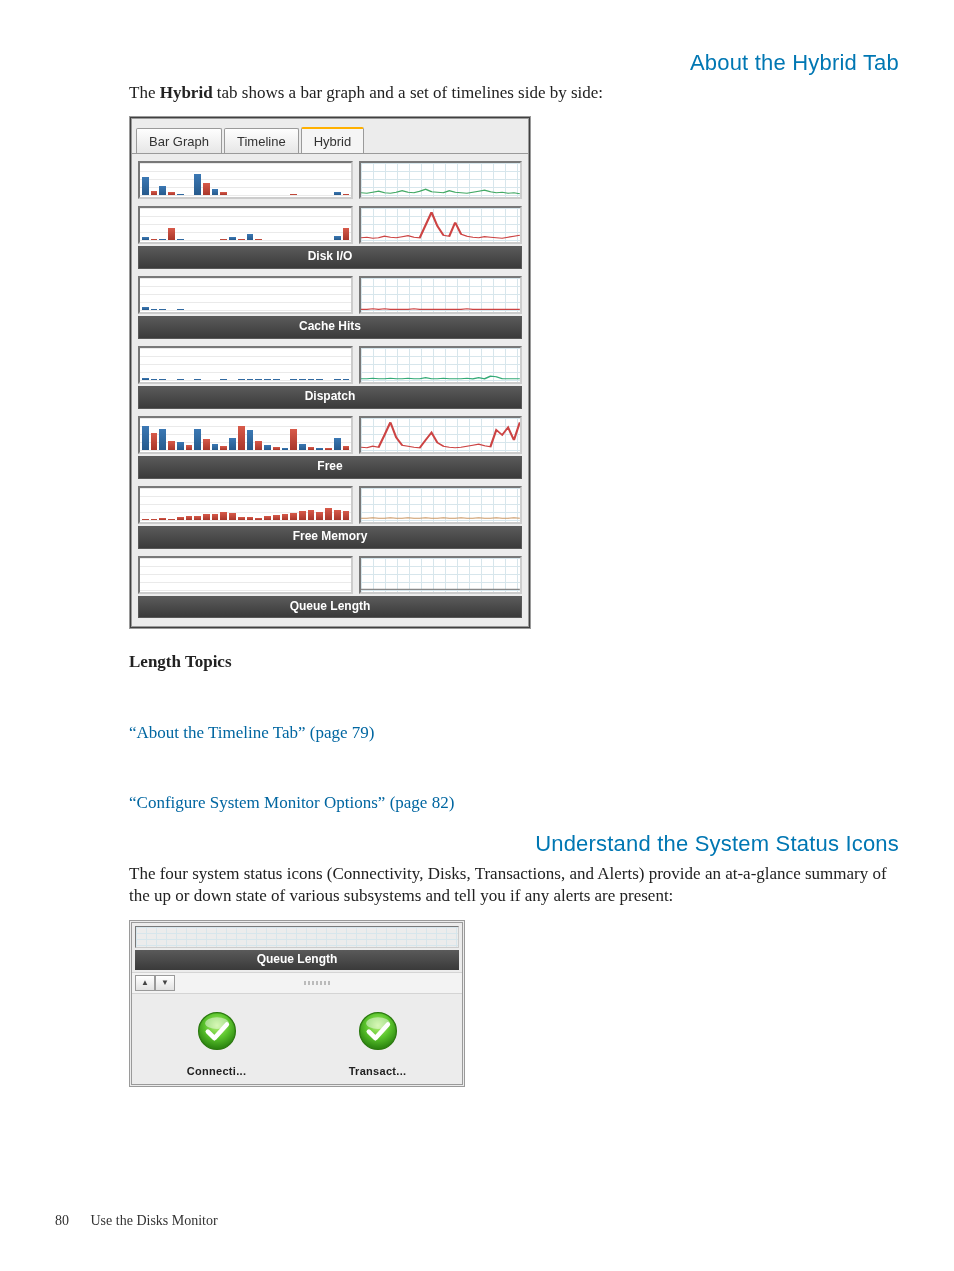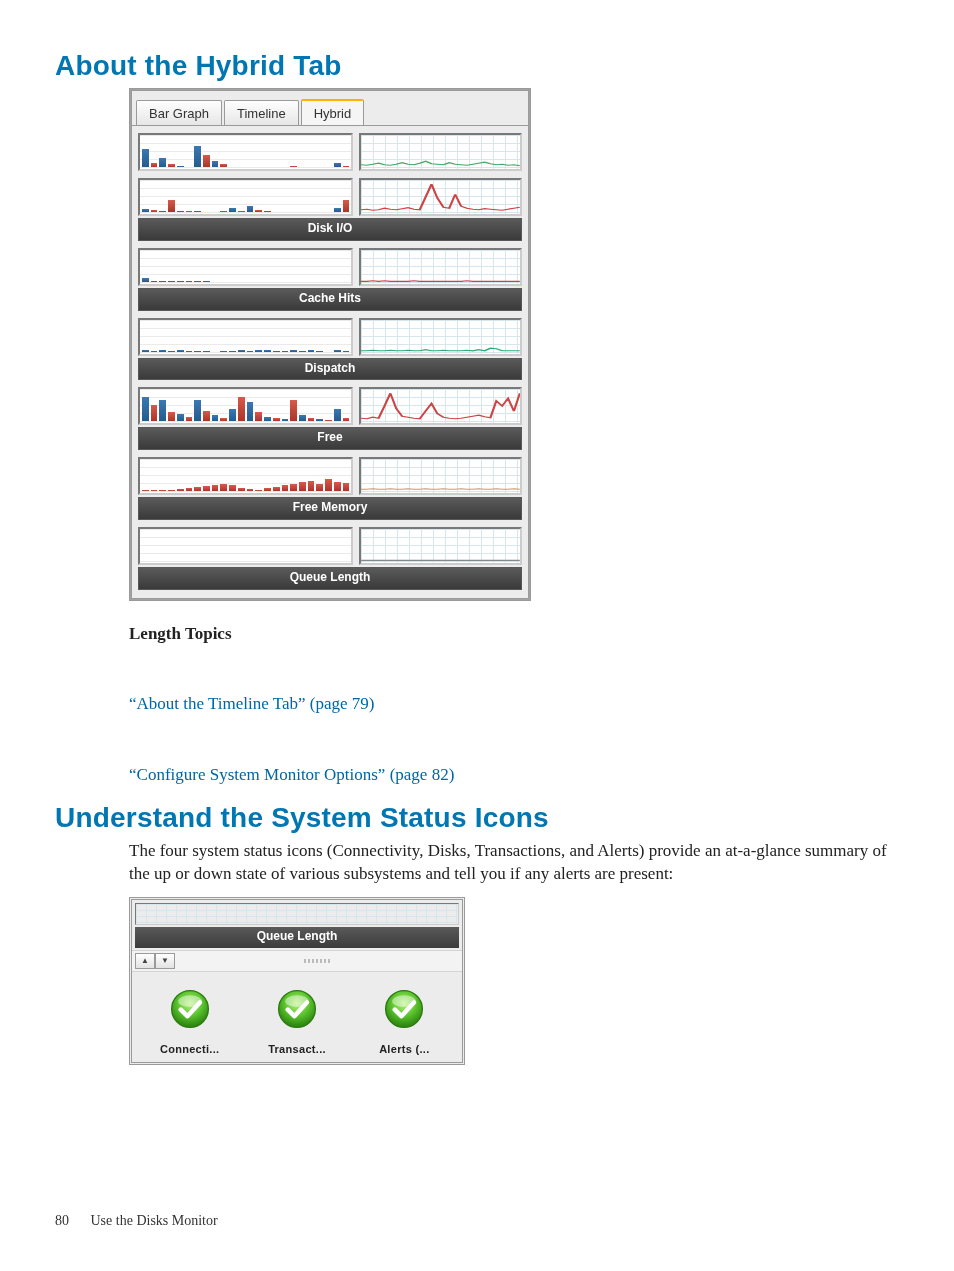--- a/index.html
+++ b/index.html
@@ -11,43 +11,44 @@
   }
   .page {
     width: 954px;
     min-height: 1271px;
     position: relative;
     box-sizing: border-box;
     padding: 50px 55px 0 55px;
   }
   h2.blue-head {
     font-family: "Segoe UI", "Helvetica Neue", "Arial Narrow", sans-serif;
-    font-weight: 700;
-    font-size: 28px;
+    font-weight: 400;
+    font-size: 22px;
     color: #0077b3;
     margin: 0 0 6px 0;
     letter-spacing: 0.2px;
+    text-align: right;
   }
   .body-indent {
     margin-left: 74px;
     font-size: 17px;
     line-height: 1.32;
   }
   .body-indent p { margin: 4px 0 12px 0; }
   .bold { font-weight: 700; }
   .link { color: #0066a1; margin-top: 48px; }
   .related-heading { font-weight: 700; margin-top: 8px; }
   .spacer-after-figure { height: 14px; }
 
   
   .fig1-wrap { margin-top: 4px; }
   .fig1 {
     width: 396px;
     border: 3px double #9a9a9a;
-    background: #a3a3a3;
+    background: #404040;
     font-family: Tahoma, Verdana, sans-serif;
   }
   .tabbar {
     display: flex;
     align-items: flex-end;
     height: 30px;
     padding: 4px 4px 0 4px;
     gap: 0;
     background: #ececec;
     font-size: 13px;
@@ -211,20 +212,23 @@
   .page-footer .pn { margin-right: 18px; }
 </style>
 </head>
 <body>
 
 <div class="page">
 
   <h2 class="blue-head">About the Hybrid Tab</h2>
 
   <div class="body-indent">
+    <p>
+      <span>The </span><span class="bold">Hybrid</span><span> tab shows a bar graph and a set of timelines side by side:</span>
+    </p>
 
     <div class="fig1-wrap">
       <div class="fig1">
         <div class="tabbar">
           <div class="tab">Bar Graph</div>
           <div class="tab">Timeline</div>
           <div class="tab active">Hybrid</div>
         </div>
         <div class="tabbody" id="metrics-host">
             <div class="metric-block">
@@ -542,36 +546,20 @@
           <stop offset="55%" stop-color="#5cc52e"></stop>
           <stop offset="100%" stop-color="#2f8a12"></stop>
         </radialGradient>
       </defs>
       <circle cx="32" cy="32" r="28" fill="url(#g1)" stroke="#2c7a10" stroke-width="2"></circle>
       <ellipse cx="32" cy="20" rx="18" ry="9" fill="rgba(255,255,255,0.45)"></ellipse>
       <path d="M18 33 L28 43 L47 22" fill="none" stroke="#fff" stroke-width="7" stroke-linecap="round" stroke-linejoin="round"></path>
     </svg></div>
             <div class="lbl">Transact...</div>
           </div>
-          <div class="icon-col">
-            <div>
-    <svg class="check-badge" viewBox="0 0 64 64">
-      <defs>
-        <radialGradient id="g1" cx="50%" cy="35%" r="60%">
-          <stop offset="0%" stop-color="#b7f27a"></stop>
-          <stop offset="55%" stop-color="#5cc52e"></stop>
-          <stop offset="100%" stop-color="#2f8a12"></stop>
-        </radialGradient>
-      </defs>
-      <circle cx="32" cy="32" r="28" fill="url(#g1)" stroke="#2c7a10" stroke-width="2"></circle>
-      <ellipse cx="32" cy="20" rx="18" ry="9" fill="rgba(255,255,255,0.45)"></ellipse>
-      <path d="M18 33 L28 43 L47 22" fill="none" stroke="#fff" stroke-width="7" stroke-linecap="round" stroke-linejoin="round"></path>
-    </svg></div>
-            <div class="lbl">Alerts (...</div>
-          </div>
         </div>
     </div>
   </div>
 
   <div class="page-footer">
     <span class="pn">80</span>
     <span>Use the Disks Monitor</span>
   </div>
 
 </div>

